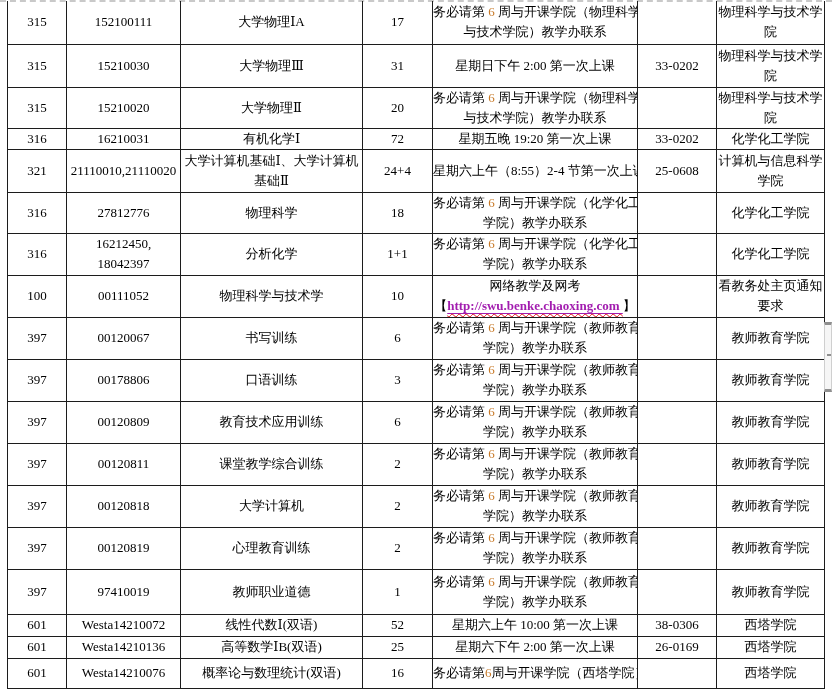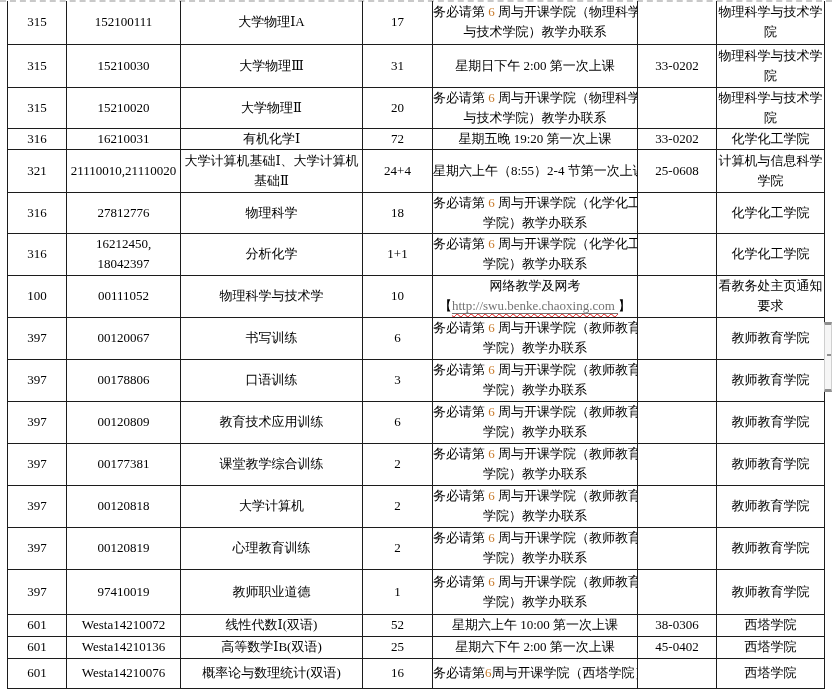--- a/index.html
+++ b/index.html
@@ -23,21 +23,21 @@
   table.course-table tr:first-child td{border-top:none;}
   .line{line-height:20px;white-space:nowrap;}
   .hl{color:var(--accent,#c87a28);}
   .squiggle{
     text-decoration-line:underline;
     text-decoration-style:wavy;
     text-decoration-color:var(--squiggle,#e01010);
     text-decoration-thickness:1px;
     text-underline-offset:3px;
   }
-  .link{text-decoration:underline;color:#737373;cursor:pointer;}
+  .link{text-decoration:underline;color:#a21caf;cursor:pointer;font-weight:bold;}
   .scroll-thumb{
     position:absolute;left:824px;top:322px;width:8px;height:70px;
     background:#f6f6f6;border:1px solid #cfcfcf;
     border-top:3px solid #8f8f8f;border-bottom:3px solid #8f8f8f;
     box-sizing:border-box;
   }
   .scroll-grip{
     position:absolute;left:827px;top:354px;width:4px;height:2px;background:#8f8f8f;
   }
 </style>
@@ -308,21 +308,21 @@
           <td></td>
           <td>
             <div class="line">教师教育学院</div>
           </td>
         </tr>
         <tr style="height: 42px;">
           <td>
             <div class="line">397</div>
           </td>
           <td>
-            <div class="line">00177381</div>
+            <div class="line">00120811</div>
           </td>
           <td>
             <div class="line">课堂教学综合训练</div>
           </td>
           <td>
             <div class="line">2</div>
           </td>
           <td>
             <div class="line">务必请第 <span class="hl">6</span> 周与开课学院（教师教育</div>
             <div class="line">学院）教学办联系</div>
@@ -431,21 +431,21 @@
           <td>
             <div class="line">高等数学ⅠB(双语)</div>
           </td>
           <td>
             <div class="line">25</div>
           </td>
           <td>
             <div class="line">星期六下午 2:00 第一次上课</div>
           </td>
           <td>
-            <div class="line">45-0402</div>
+            <div class="line">26-0169</div>
           </td>
           <td>
             <div class="line">西塔学院</div>
           </td>
         </tr>
         <tr style="height: 30px;">
           <td>
             <div class="line">601</div>
           </td>
           <td>

